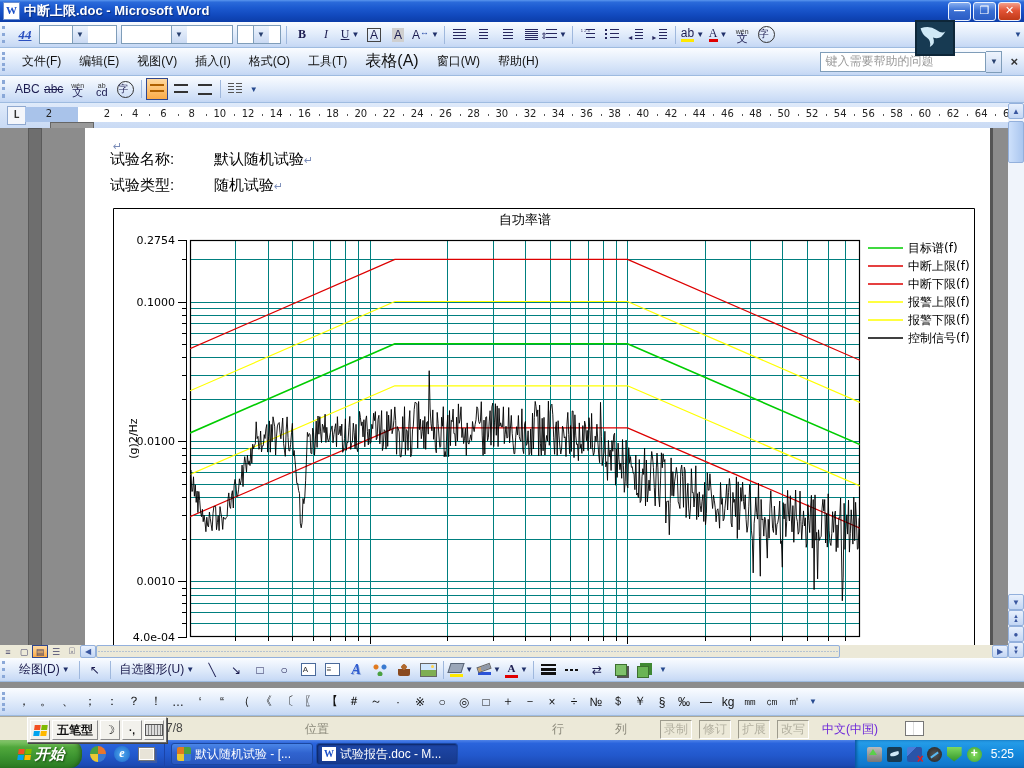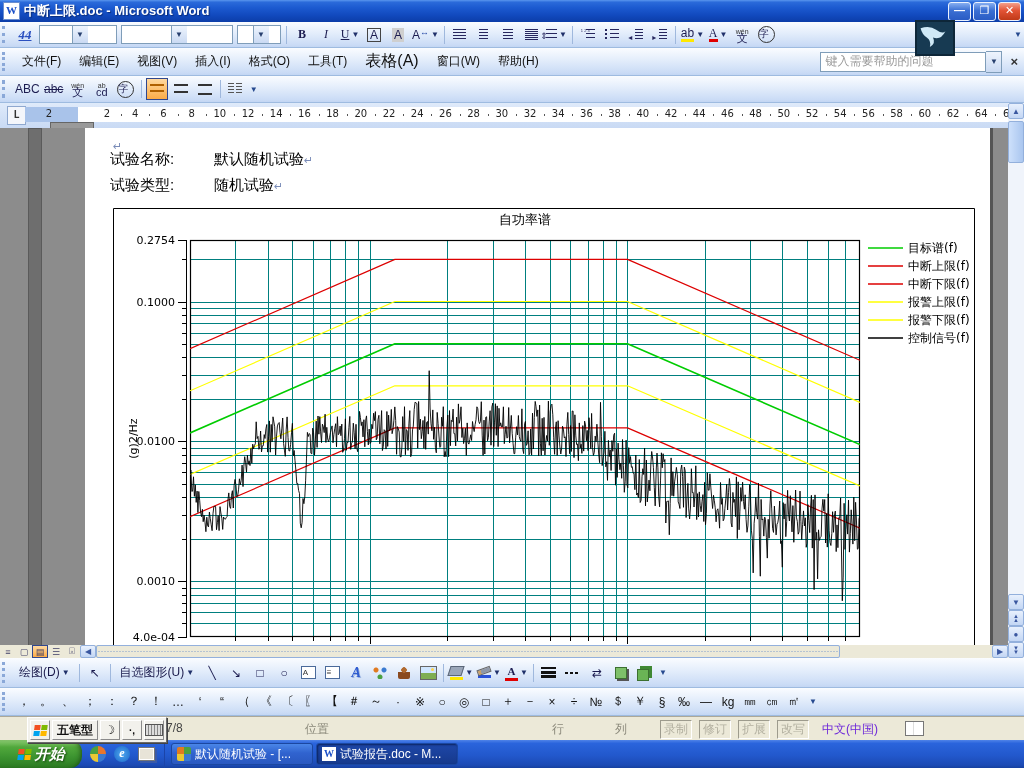--- a/index.html
+++ b/index.html
@@ -114,21 +114,21 @@
   .vb{width:16px;height:13px;display:flex;align-items:center;justify-content:center;font-size:9px;color:#3d3d66;
       background:transparent;border:1px solid transparent;box-sizing:border-box;}
   .vb.sel{background:linear-gradient(#ffd9a0,#fcab47);border:1px solid #30478f;}
   .harr{width:16px;height:13px;background:linear-gradient(#e8f0fd,#c3d6f4);border:1px solid #93b0dc;border-radius:2px;
     color:#3a57a0;font-size:8px;display:flex;align-items:center;justify-content:center;box-sizing:border-box;}
   .hthumb{width:744px;height:13px;background:linear-gradient(180deg,#d8e6fb,#b4ccf2);border:1px solid #93b0dc;border-radius:2px;box-sizing:border-box;
     background-image:radial-gradient(circle,#7e9ccb 1px,transparent 1px);background-size:3px 3px;background-position:center;background-repeat:repeat-x;}
   .htrack{flex:1;}
 
   
-  .drawbar{top:658px;height:30px;}
+  .drawbar{top:658px;height:24px;}
   .symbar{top:688px;height:28px;}
   .dlabel{font-size:12px;color:#18184a;display:inline-flex;align-items:center;padding:2px 4px;}
   .symbtn{min-width:22px;height:22px;display:inline-flex;align-items:center;justify-content:center;font-size:12px;color:#111;}
   .ico-textbox{width:15px;height:13px;border:1px solid #4a6a9a;background:#fff;font-size:8px;color:#333;text-align:left;line-height:12px;padding-left:1px;box-sizing:border-box;}
   .ico-wordart{font:bold italic 14px "Liberation Serif",serif;color:#2e5bd0;text-shadow:1px 1px 0 #97b0dd;}
   .ico-diagram{width:14px;height:12px;background:
     radial-gradient(circle 3px at 3px 3px,#e07a20 0 2px,transparent 3px),
     radial-gradient(circle 3px at 11px 3px,#3a7ad0 0 2px,transparent 3px),
     radial-gradient(circle 3px at 7px 10px,#4aa040 0 2px,transparent 3px);}
   .ico-clipart{width:12px;height:12px;background:radial-gradient(circle 3px at 6px 3px,#b06a30 0 2.5px,transparent 3px),linear-gradient(#0000 5px,#8a4a20 5px);border-radius:2px;}
@@ -755,15 +755,26 @@
     <span class="taskbtns" id="task-buttons">
         <span class="taskbtn" data-interactable="true">
           <span class="tb-ico" data-interactable="false" style="background: conic-gradient(rgb(74, 160, 64) 0deg, rgb(74, 160, 64) 25%, rgb(58, 122, 208) 25%, rgb(58, 122, 208) 50%, rgb(234, 200, 50) 50%, rgb(234, 200, 50) 75%, rgb(224, 122, 32) 75%); border-radius: 2px;"></span>
           <span data-interactable="false">默认随机试验 - [...</span>
         </span>
         <span class="taskbtn active" data-interactable="true">
           <span class="tb-ico" data-interactable="false" style="background: rgb(255, 255, 255); color: rgb(27, 80, 200); font: bold 10px / 14px &quot;Liberation Serif&quot;, serif; text-align: center;">W</span>
           <span data-interactable="false">试验报告.doc - M...</span>
         </span>
       </span>
+    <span class="tray" data-interactable="false">
+      <span id="tray-icons" style="display:flex;gap:5px;">
+          <span class="trayico t-usb" data-interactable="true"></span>
+          <span class="trayico t-swallow" data-interactable="true"></span>
+          <span class="trayico t-net" data-interactable="true"></span>
+          <span class="trayico t-audio" data-interactable="true"></span>
+          <span class="trayico t-shield" data-interactable="true"></span>
+          <span class="trayico t-plus" data-interactable="true"></span>
+        </span>
+      <span class="clock" data-interactable="false">5:25</span>
+    </span>
   </div>
 
 </div>
 
 </body></html>

